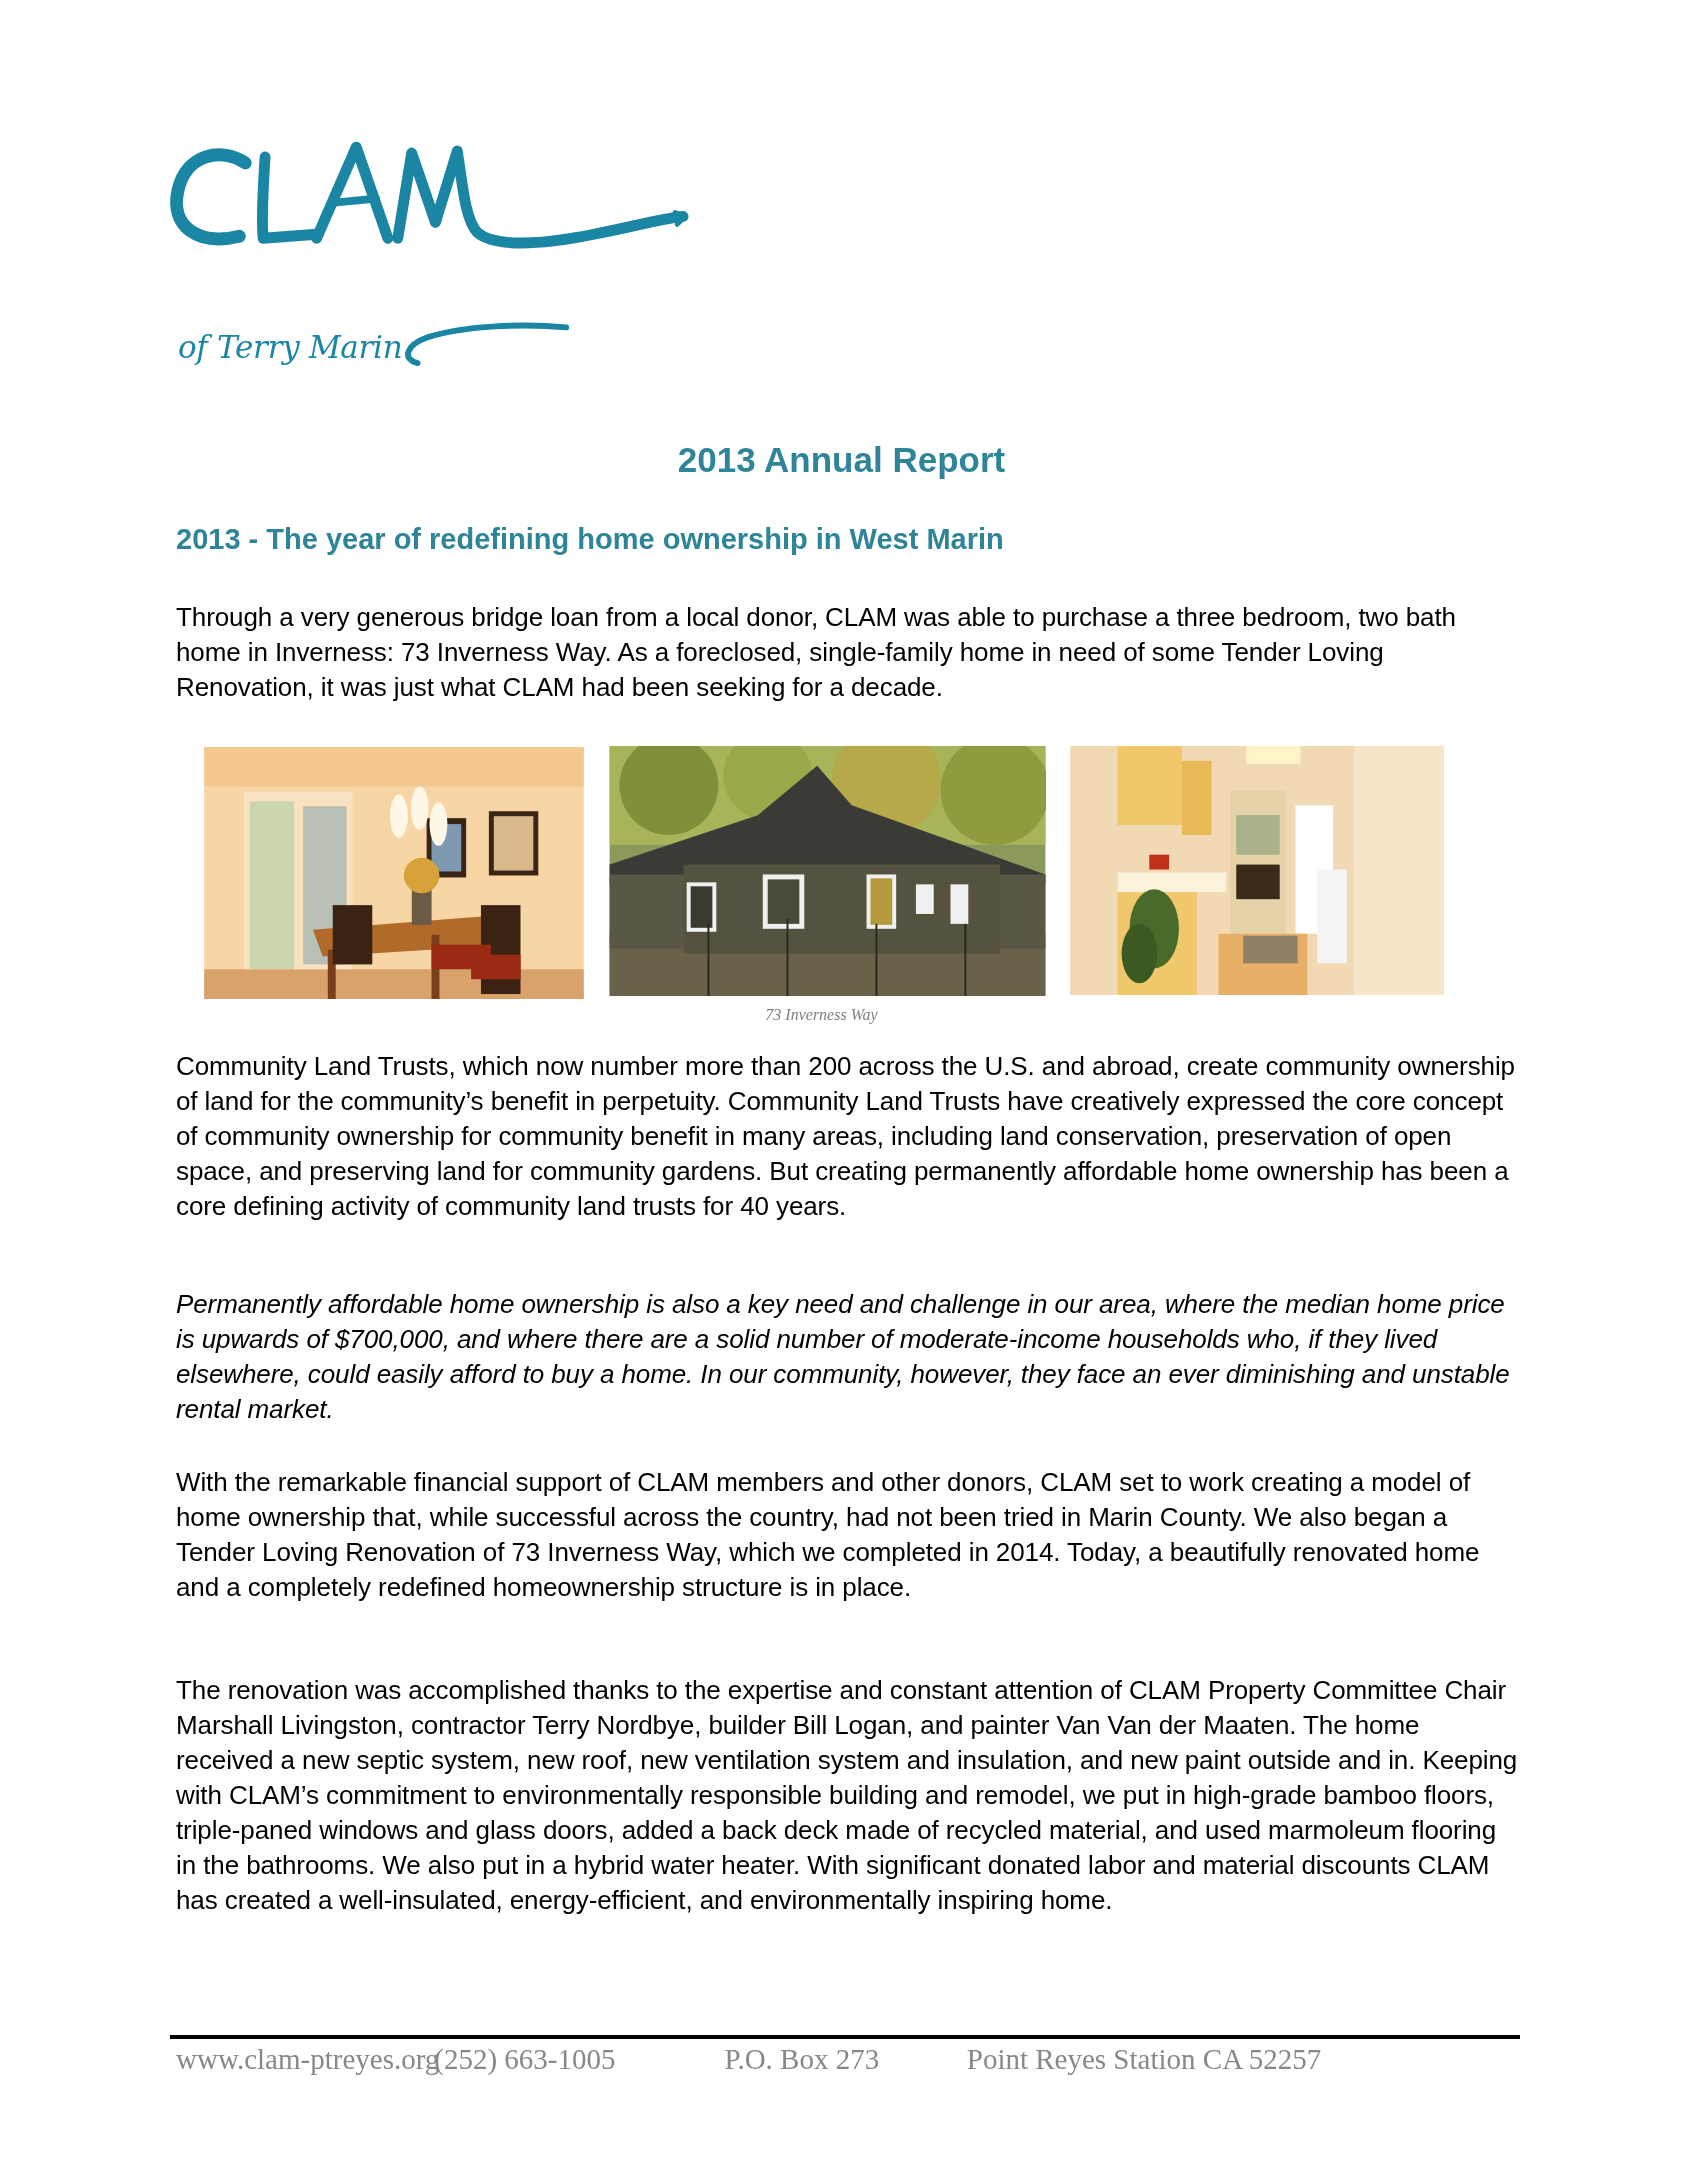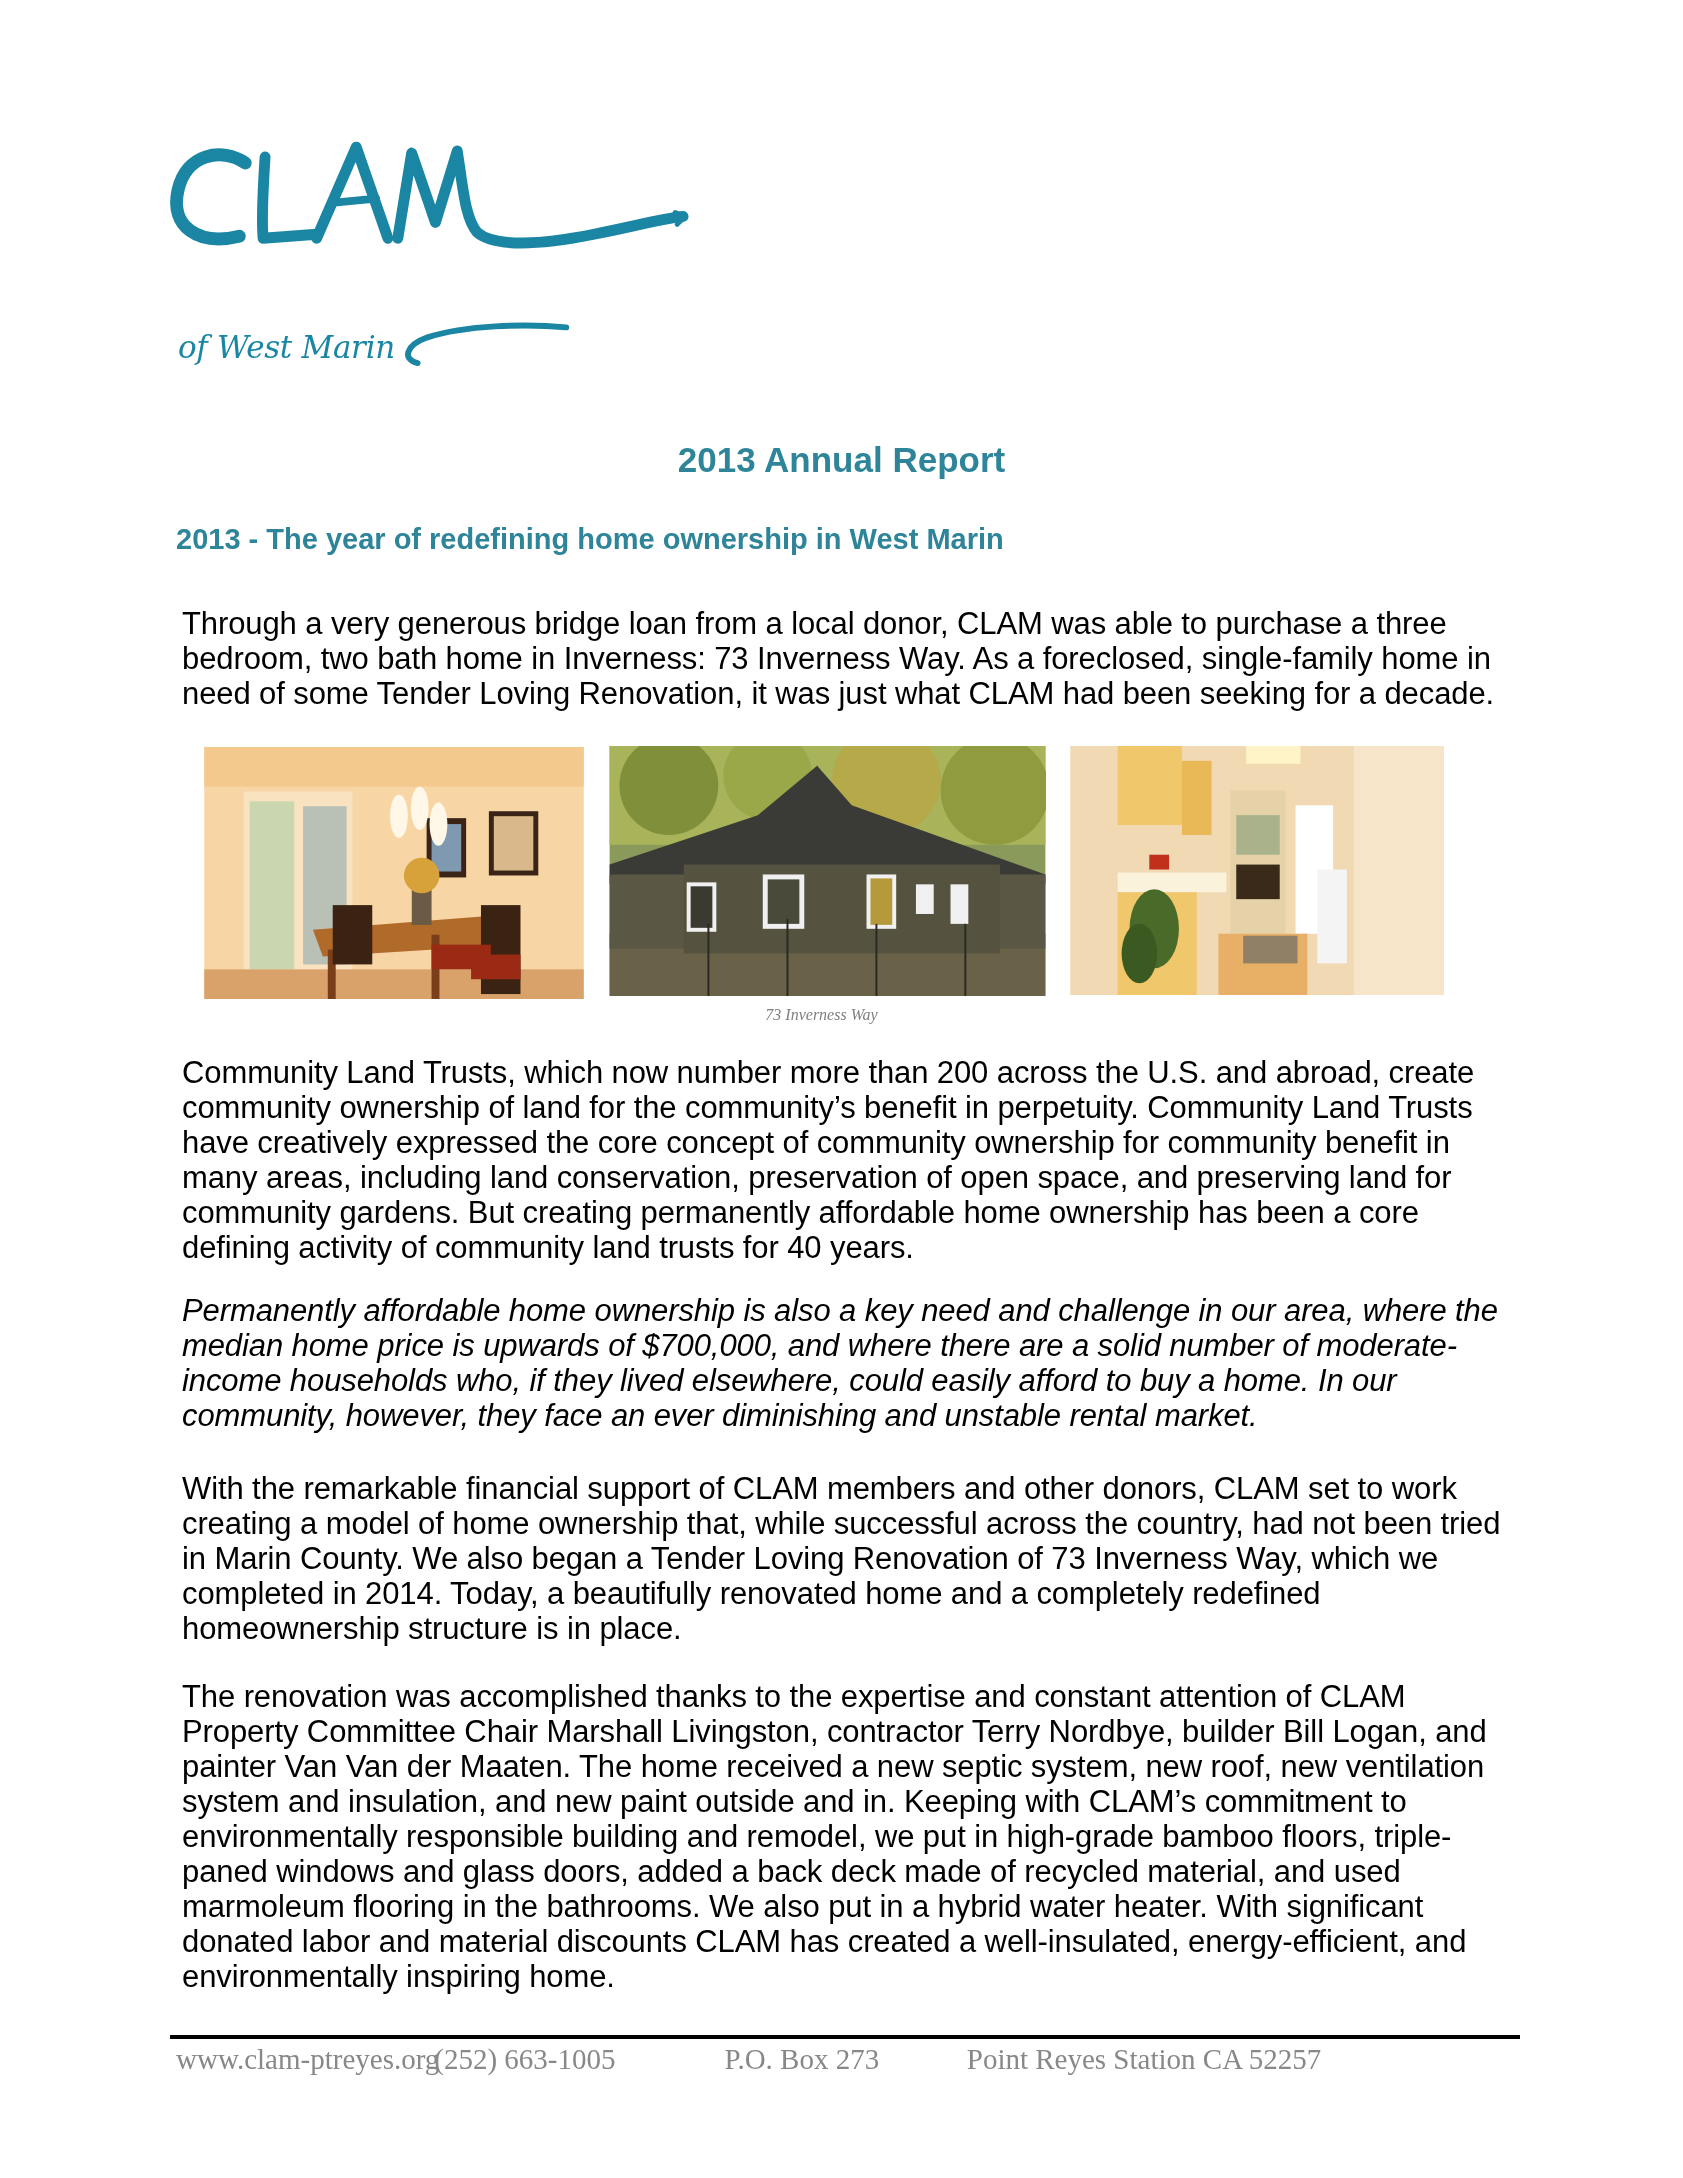--- a/index.html
+++ b/index.html
@@ -4,21 +4,21 @@
 <style>
   html, body { margin: 0; padding: 0; background: #ffffff; }
   body { width: 1683px; height: 2178px; position: relative; overflow: hidden; font-family: "Liberation Sans", sans-serif; color: #000; }
   .logo { position: absolute; left: 168px; top: 139px; width: 525px; height: 248px; }
   .logo svg { position: absolute; left: 0; top: 0; }
   .logo-sub { position: absolute; left: 10px; font-family: "DejaVu Serif", serif; font-style: italic; color: #1b86a4; font-size: 31px; letter-spacing: -0.3px; white-space: nowrap; }
   .logo-sub.l1 { top: 142px; }
   .logo-sub.l2 { top: 190px; }
   .title { position: absolute; left: 0; width: 1683px; top: 440px; text-align: center; font-weight: bold; font-size: 35px; color: #2e8599; margin: 0; }
   .subtitle { position: absolute; left: 176px; top: 523px; font-weight: bold; font-size: 29px; color: #2e8599; margin: 0; white-space: nowrap; }
-  .para { position: absolute; left: 176px; width: 1346px; font-size: 31px; line-height: 35px; margin: 6px; letter-spacing: -0.1px; }
+  .para { position: absolute; left: 176px; width: 1346px; font-size: 26px; line-height: 35px; margin: 0; letter-spacing: -0.1px; }
   .photo { position: absolute; overflow: hidden; }
   .caption { position: absolute; left: 0; width: 1643px; top: 1006px; text-align: center; font-family: "Liberation Serif", serif; font-style: italic; color: #808080; font-size: 16px; }
   .footer-rule { position: absolute; left: 170px; top: 2035px; width: 1350px; height: 4px; background: #000; }
   .footer { position: absolute; left: 176px; top: 2043px; font-family: "Liberation Serif", serif; color: #888888; font-size: 29px; white-space: nowrap; }
   .footer span { display: inline-block; }
 </style>
 </head>
 <body>
 
 <div class="logo">
@@ -31,21 +31,21 @@
 
       <path d="M150 100 L 190 8 L 222 100" stroke-width="11"></path>
       <path d="M168 64 L 210 60" stroke-width="8"></path>
 
       <path d="M232 100 L 246 14 L 270 84 L 292 12 C 298 50, 300 80, 312 94 C 330 110, 380 106, 430 96 C 470 88, 500 80, 520 78" stroke-width="11"></path>
       <path d="M512 74 L 522 78 L 514 86" stroke-width="5"></path>
 
       <path d="M252 226 C 236 222, 240 208, 262 200 C 300 188, 360 186, 402 190" stroke-width="6"></path>
     </g>
   </svg>
-  <div class="logo-sub l2">of West Marin</div>
+  <div class="logo-sub l2">of Terry Marin</div>
 </div>
 
 <h1 class="title">2013 Annual Report</h1>
 <h2 class="subtitle">2013 - The year of redefining home ownership in West Marin</h2>
 
 <p class="para" style="top:600px;">Through a very generous bridge loan from a local donor, CLAM was able to purchase a three bedroom, two bath home in Inverness: 73 Inverness Way. As a foreclosed, single-family home in need of some Tender Loving Renovation, it was just what CLAM had been seeking for a decade.</p>
 
 <div class="photo" style="left:204px; top:747px; width:380px; height:252px;">
   <svg width="380" height="252" viewBox="0 0 384 255">
     <rect width="384" height="255" fill="#f7d5a4"></rect>

